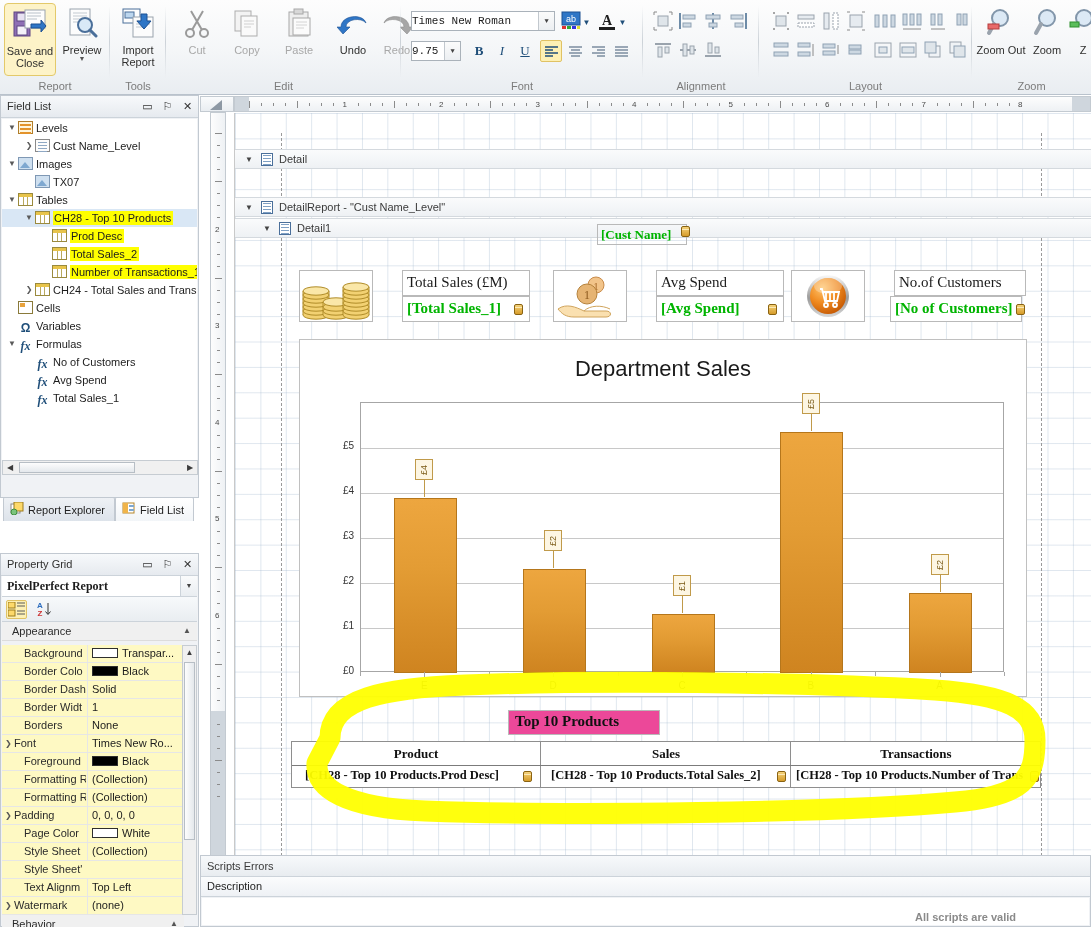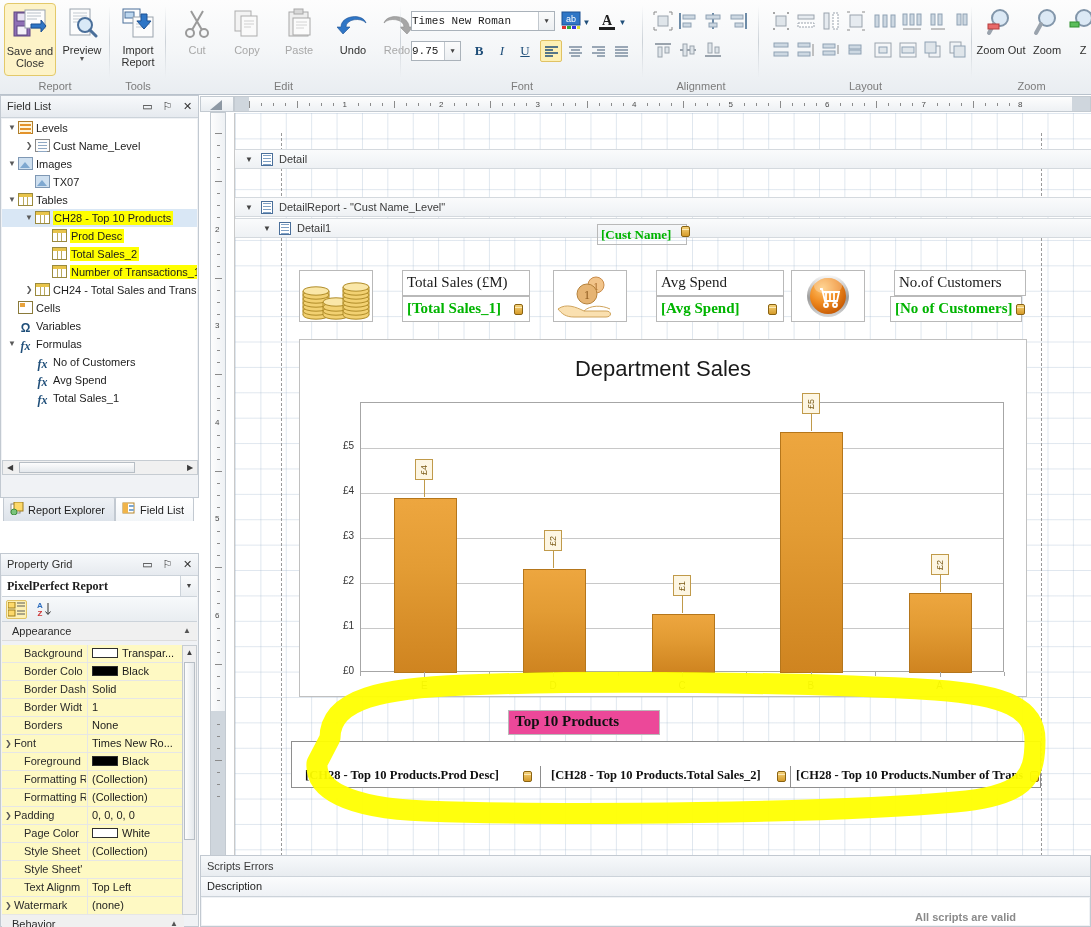--- a/index.html
+++ b/index.html
@@ -1059,20 +1059,25 @@
             <div class="xtick" style="left: 704px; top: 332px; height: 4px;"></div>
           </div>
       </div>
 
       <div class="ctrl" style="left:273px;top:597px;width:152px;height:25px;background:#ec4899;">
         <span class="t" style="position:absolute;left:6px;top:2px;font-size:15px;font-weight:bold;color:#111;">Top 10 Products</span>
       </div>
 
       <div style="position:absolute;left:56px;top:628px;width:750px;height:47px;background:#fff;border:1px solid #8e8e8e;">
 
+        <div style="position:absolute;left:0;top:0;width:100%;height:24px;border-bottom:1px solid #7b7b7b;">
+          <div style="position:absolute;left:0;width:249px;height:23px;border-right:1px solid #8e8e8e;text-align:center;line-height:23px;font-family:'Liberation Serif',serif;font-size:13px;font-weight:bold;color:#111;">Product</div>
+          <div style="position:absolute;left:250px;width:249px;height:23px;border-right:1px solid #8e8e8e;text-align:center;line-height:23px;font-family:'Liberation Serif',serif;font-size:13px;font-weight:bold;color:#111;">Sales</div>
+          <div style="position:absolute;left:500px;width:248px;height:23px;text-align:center;line-height:23px;font-family:'Liberation Serif',serif;font-size:13px;font-weight:bold;color:#111;">Transactions</div>
+        </div>
 
         <div style="position:absolute;left:0;top:24px;width:100%;height:22px;">
           <div style="position:absolute;left:0;width:249px;height:22px;border-right:1px solid #8e8e8e;">
             <span style="position:absolute;left:13px;top:2px;font-family:'Liberation Serif',serif;font-size:12.5px;font-weight:bold;color:#111;white-space:nowrap;">[CH28 - Top 10 Products.Prod Desc]</span>
             <span class="fldtag" style="right:8px;top:5px;"></span>
           </div>
           <div style="position:absolute;left:250px;width:249px;height:22px;border-right:1px solid #8e8e8e;">
             <span style="position:absolute;left:9px;top:2px;font-family:'Liberation Serif',serif;font-size:12.5px;font-weight:bold;color:#111;white-space:nowrap;">[CH28 - Top 10 Products.Total Sales_2]</span>
             <span class="fldtag" style="right:4px;top:5px;"></span>
           </div>

